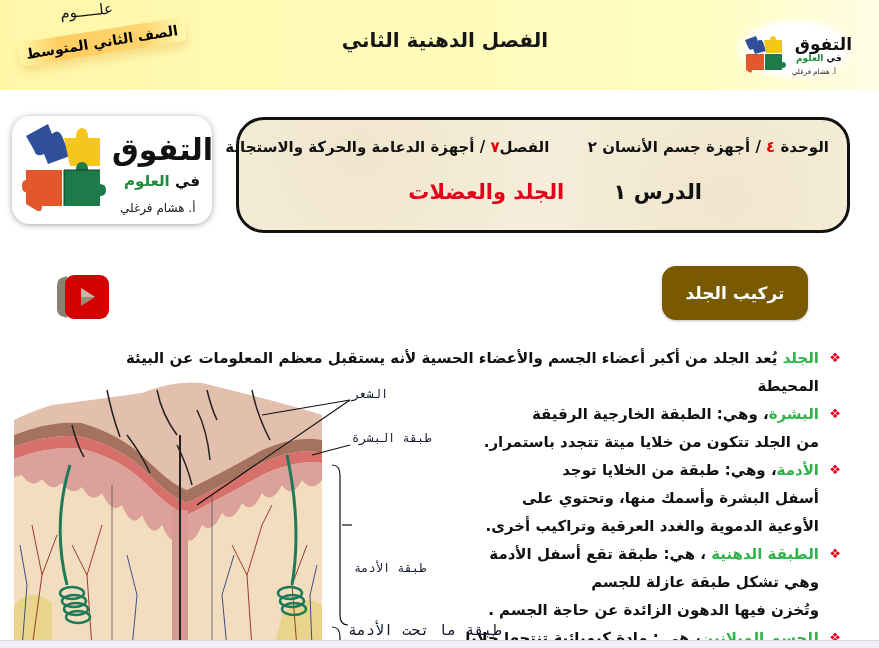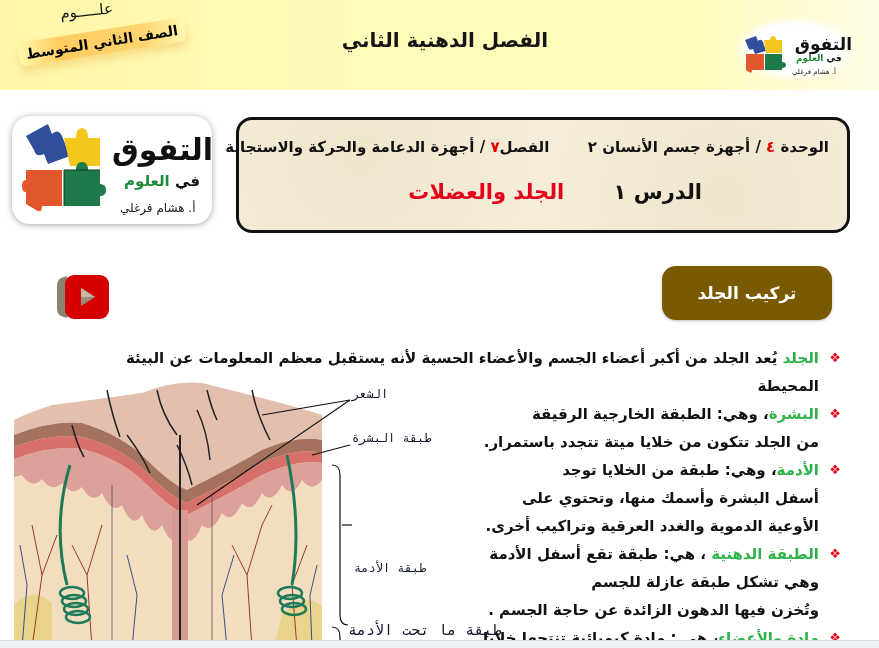--- a/index.html
+++ b/index.html
@@ -39,21 +39,21 @@
   }
   .puzzle { position:absolute; }
   .logo-title {
     position:absolute; font-weight:bold; color:#111; text-align:right;
   }
   .logo-sub { position:absolute; font-weight:bold; }
   .logo-author { position:absolute; color:#222; }
 
   .unit-box {
     position:absolute; left:236px; top:117px; width:614px; height:116px;
-    border:3px solid #111; border-radius:16px; box-sizing:border-box;
+    border:3px solid #111; border-radius:28px; box-sizing:border-box;
     background:#f6eedb;
     background-image:radial-gradient(circle at 20% 30%,rgba(230,215,180,0.35),rgba(246,238,219,0) 40%),
                      radial-gradient(circle at 80% 70%,rgba(230,215,180,0.35),rgba(246,238,219,0) 40%);
     direction:rtl;
   }
   .unit-line {
     position:absolute; right:18px; top:18px; font-size:15px; font-weight:bold; color:#111;
     white-space:nowrap;
   }
   .unit-line .red { color:#e00000; }
@@ -61,21 +61,21 @@
   .lesson-line {
     position:absolute; right:145px; top:60px; font-size:21px; font-weight:bold; color:#111;
     white-space:nowrap;
   }
   .lesson-line .lesson-name { color:#e4001b; margin-right:42px; }
 
   .yt-button {
     position:absolute; left:53px; top:270px; width:60px; height:54px;
   }
   .section-pill {
-    position:absolute; left:662px; top:266px; width:170px; height:54px;
+    position:absolute; left:662px; top:266px; width:146px; height:54px;
     background:#7a5a00; border-radius:14px;
     color:#fff; font-size:17px; font-weight:bold;
     display:flex; align-items:center; justify-content:center;
     box-shadow:0 1px 3px rgba(0,0,0,0.25);
   }
 
   .content {
     position:absolute; right:38px; top:344px; width:740px;
     direction:rtl; text-align:right; font-size:15px; font-weight:bold; color:#111; line-height:28px;
   }
@@ -253,17 +253,17 @@
     <span>الأوعية الدموية والغدد العرقية وتراكيب أخرى.</span>
   </div>
   <div class="bullet indent-narrow">
     <span class="mark">❖</span>
     <span class="term">الطبقة الدهنية</span><span> ، هي: طبقة تقع أسفل الأدمة</span><br>
     <span>وهي تشكل طبقة عازلة للجسم</span><br>
     <span>وتُخزن فيها الدهون الزائدة عن حاجة الجسم .</span>
   </div>
   <div class="bullet indent-narrow">
     <span class="mark">❖</span>
-    <span class="term">مادة والأعضاء</span><span>، هي : مادة كيميائية تنتجها خلايا البشرة</span>
+    <span class="term">للجسم الميلانين</span><span>، هي : مادة كيميائية تنتجها خلايا البشرة</span>
   </div>
 </div>
 
 <div class="bottom-strip"></div>
 
 </body></html>

